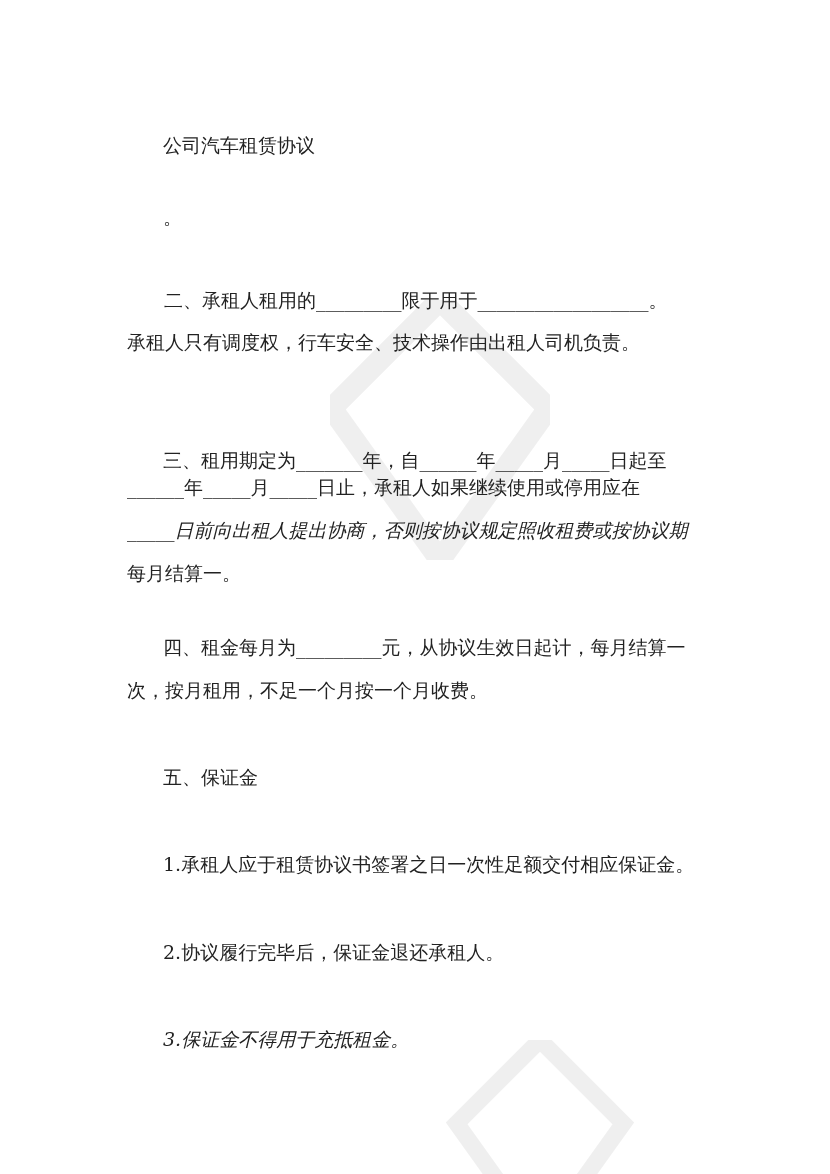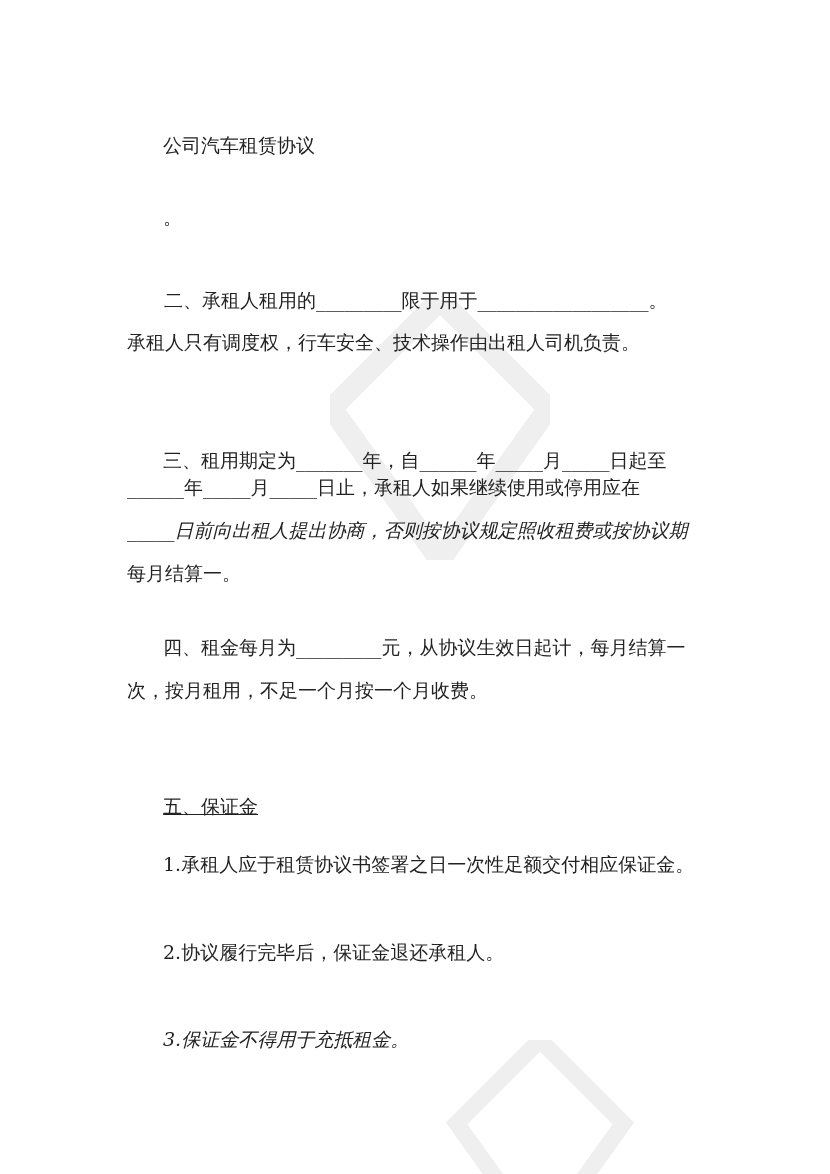--- a/index.html
+++ b/index.html
@@ -26,16 +26,16 @@
 <div class="line" style="left:127px;top:330px;">承租人只有调度权，行车安全、技术操作由出租人司机负责。</div>
 
 <div class="line" style="left:163px;top:432px;margin-top:16px;">三、租用期定为_______年，自______年_____月_____日起至</div>
 <div class="line" style="left:127px;top:475px;">______年_____月_____日止，承租人如果继续使用或停用应在</div>
 <div class="line" style="left:127px;top:518px;font-style:italic;">_____日前向出租人提出协商，否则按协议规定照收租费或按协议期</div>
 <div class="line" style="left:127px;top:561px;">每月结算一。</div>
 
 <div class="line" style="left:163px;top:635px;">四、租金每月为_________元，从协议生效日起计，每月结算一</div>
 <div class="line" style="left:127px;top:678px;">次，按月租用，不足一个月按一个月收费。</div>
 
-<div class="line" style="left:163px;top:794px;text-decoration:underline;">五、保证金</div>
+<div class="line" style="left:163px;top:765px;">五、保证金</div>
 <div class="line" style="left:163px;top:852px;">1.承租人应于租赁协议书签署之日一次性足额交付相应保证金。</div>
 <div class="line" style="left:163px;top:940px;">2.协议履行完毕后，保证金退还承租人。</div>
 <div class="line" style="left:163px;top:1027px;font-style:italic;">3.保证金不得用于充抵租金。</div>
 
 </body></html>

